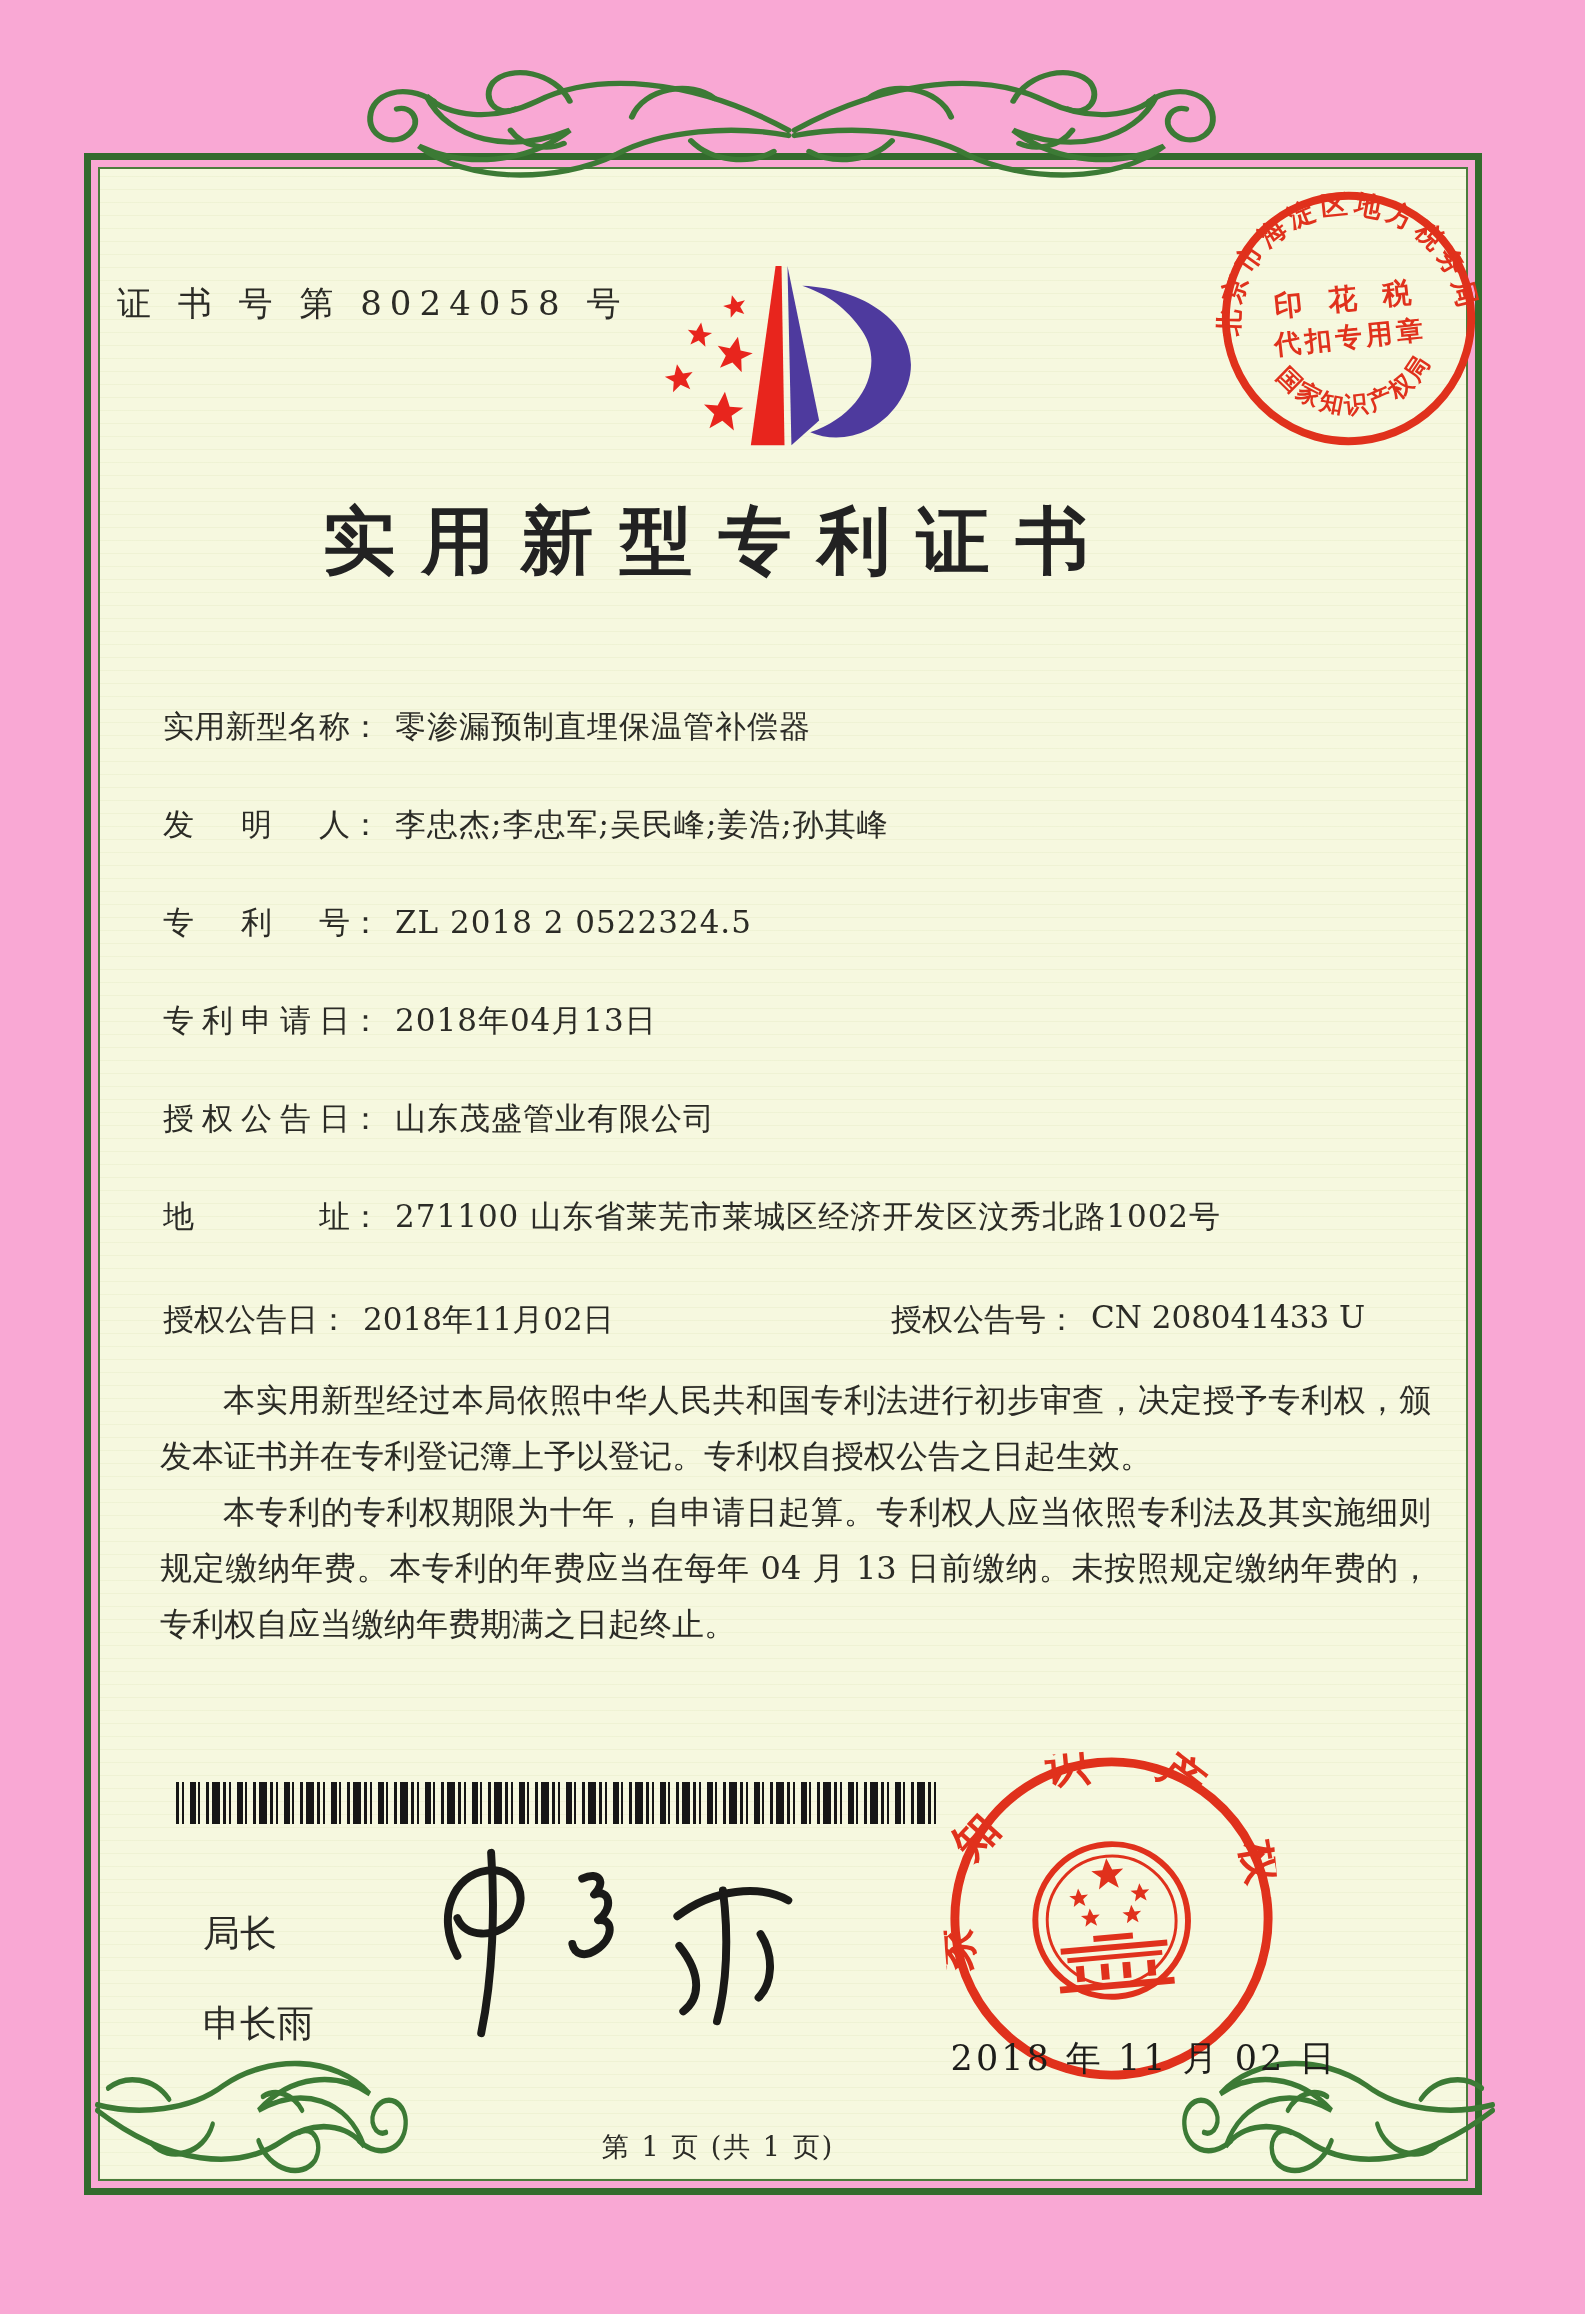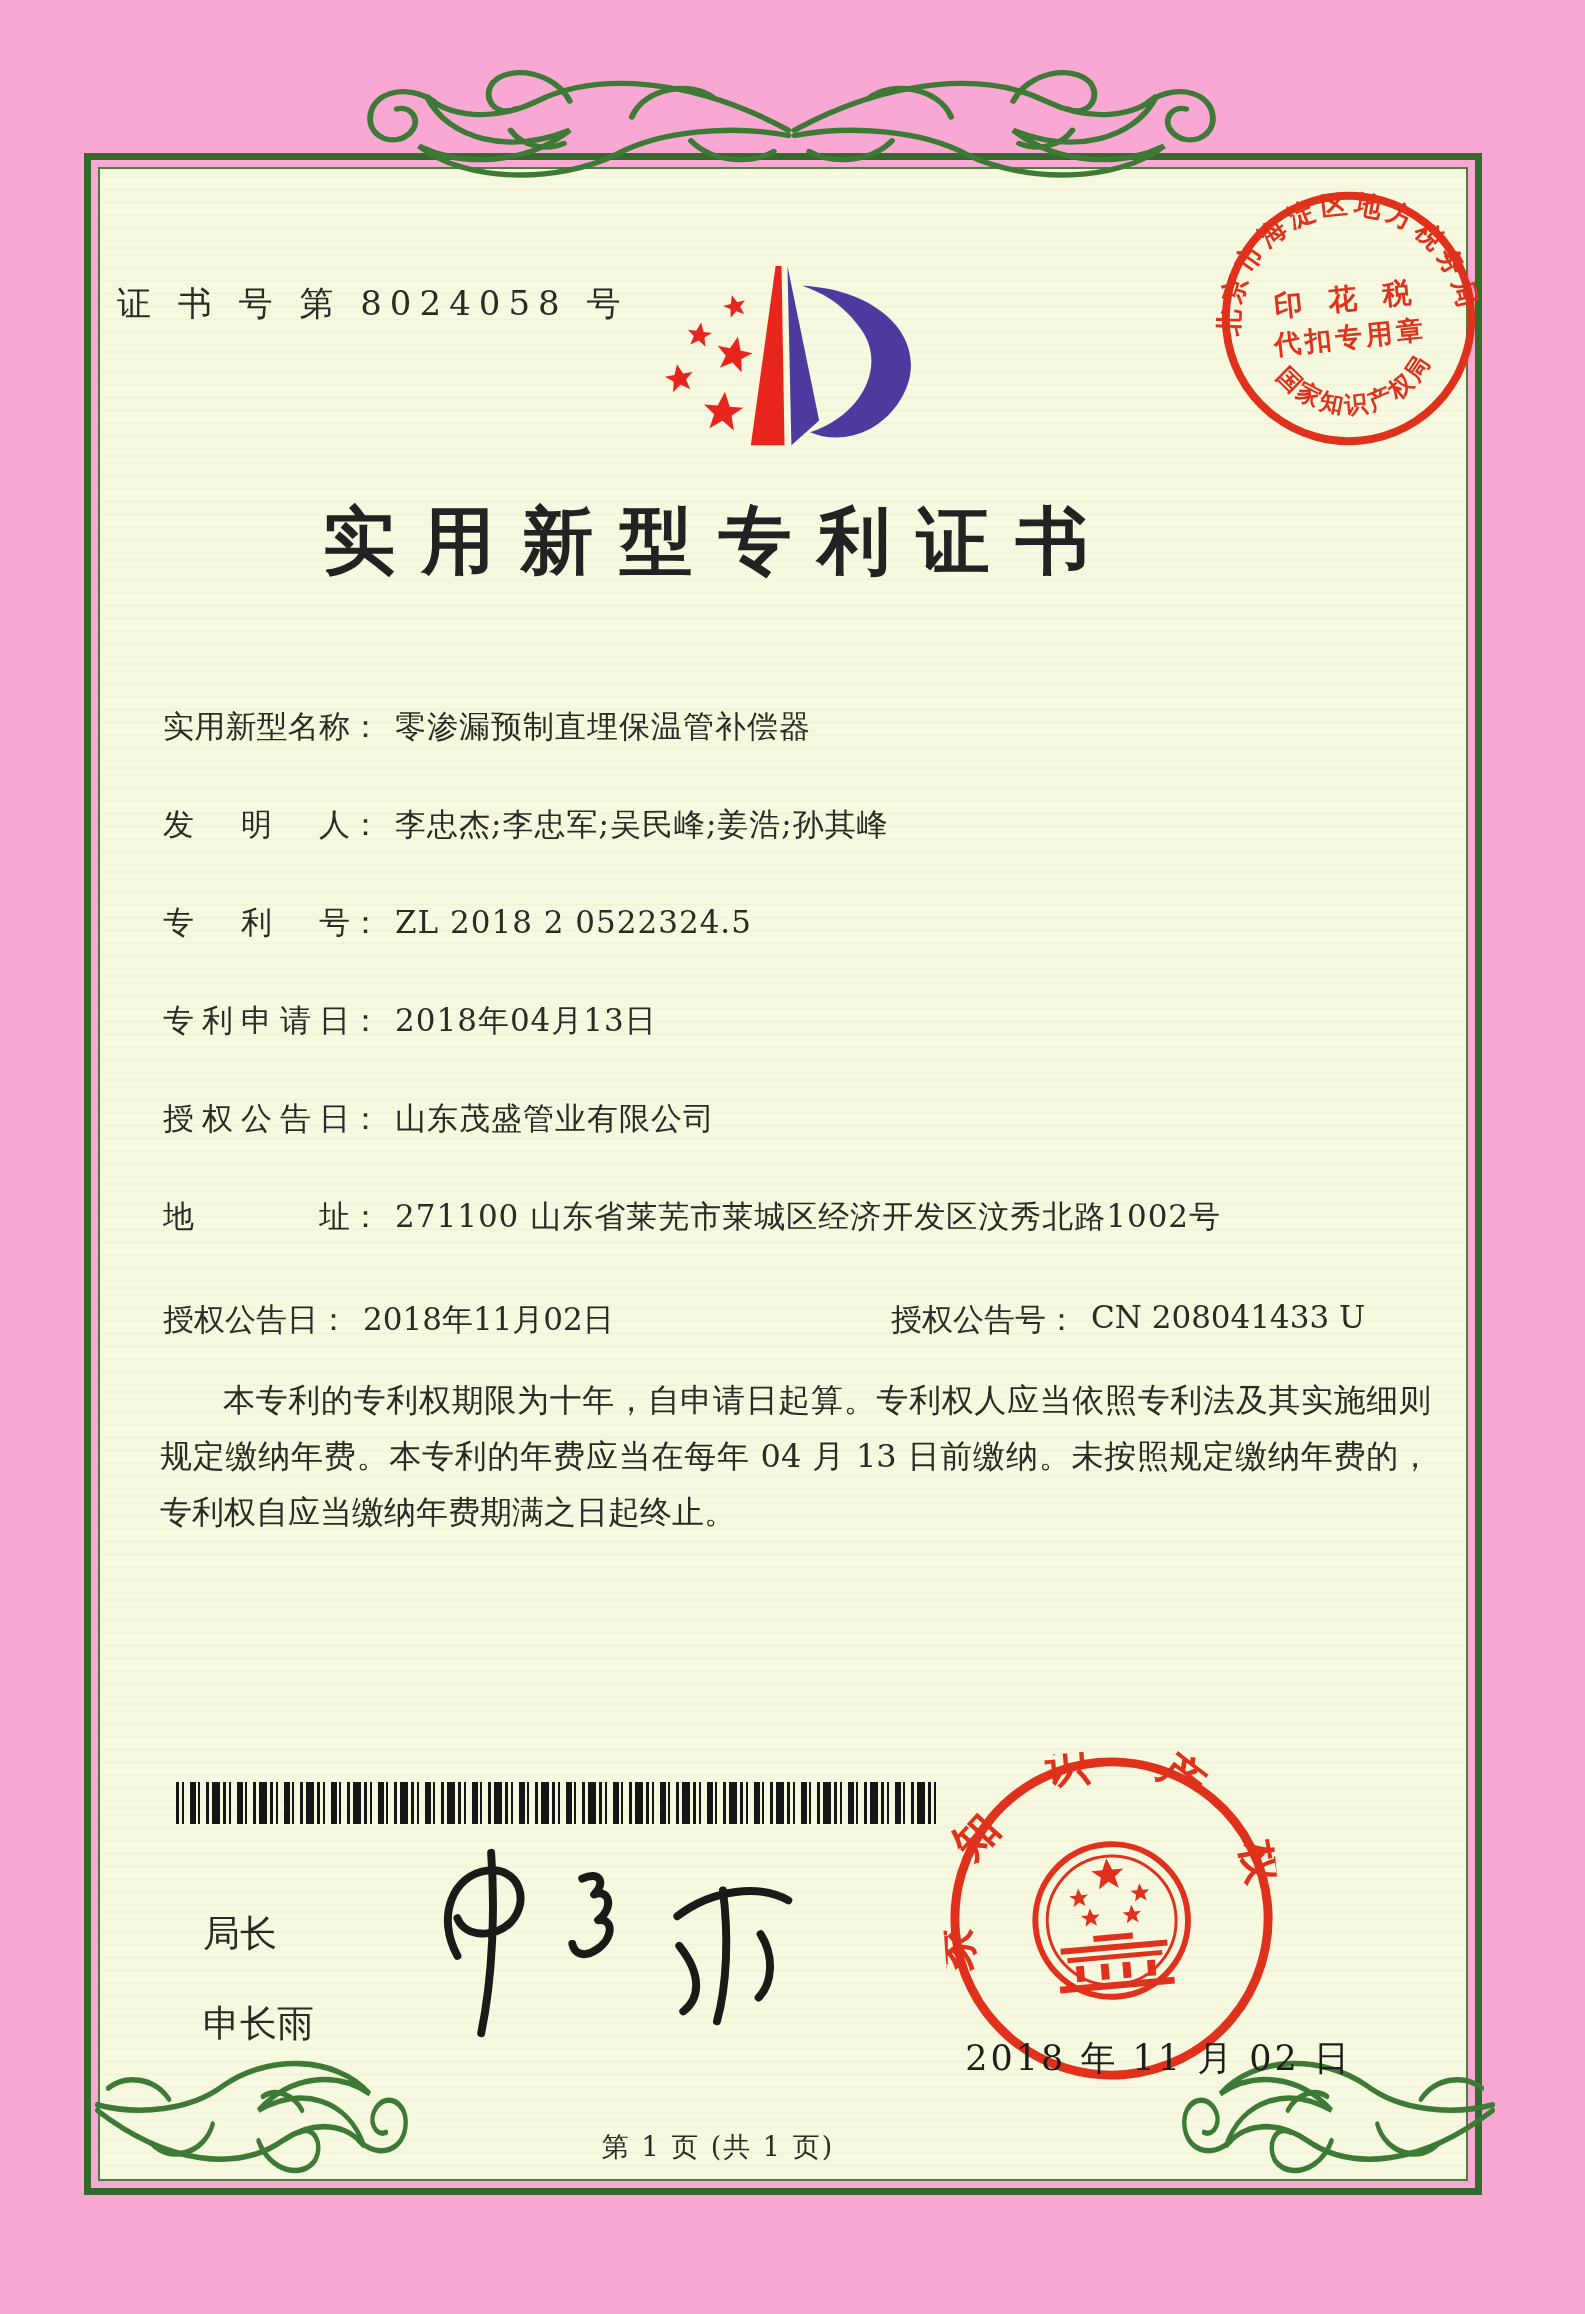--- a/index.html
+++ b/index.html
@@ -55,21 +55,21 @@
       #161616 0 3px,transparent 3px 6px,#161616 6px 8px,transparent 8px 14px,
       #161616 14px 20px,transparent 20px 22px,#161616 22px 24px,transparent 24px 30px,
       #161616 30px 33px,transparent 33px 36px,#161616 36px 44px,transparent 44px 47px);
   }
   .signer{position:absolute;left:203px;top:1909px;z-index:3;font-size:37px;
     font-family:"DejaVu Sans","Liberation Sans",sans-serif;}
   .signer .line1{margin-bottom:40px;}
   .signature{position:absolute;left:396px;top:1827px;width:426px;height:228px;z-index:4;}
   .office-stamp{position:absolute;left:943px;top:1750px;width:337px;height:337px;z-index:3;transform:rotate(-5deg);}
   .stamp-date{position:absolute;left:936px;top:2035px;width:416px;z-index:5;
-    font-size:35px;letter-spacing:3px;text-align:right;color:#1d1d1a;}
+    font-size:35px;letter-spacing:3px;text-align:center;color:#1d1d1a;}
   .footer{position:absolute;left:0;top:2129px;width:1436px;text-align:center;
     font-size:27px;letter-spacing:2px;z-index:3;}
   
   .seal-text{fill:#e0311c;font-family:"DejaVu Serif","Liberation Serif",serif;font-weight:bold;}
 </style>
 </head>
 <body>
 
 <svg width="0" height="0" style="position:absolute" aria-hidden="true">
   <defs>
@@ -158,20 +158,21 @@
   </div>
 
   <div class="grant-row">
     <span class="glabel">授权公告日</span><span class="fcolon">：</span><span>2018年11月02日</span>
     <span class="grant-right">
       <span class="glabel">授权公告号</span><span class="fcolon">：</span><span>CN 208041433 U</span>
     </span>
   </div>
 
   <div class="body-text">
+    <p>本实用新型经过本局依照中华人民共和国专利法进行初步审查，决定授予专利权，颁发本证书并在专利登记簿上予以登记。专利权自授权公告之日起生效。</p>
     <p>本专利的专利权期限为十年，自申请日起算。专利权人应当依照专利法及其实施细则规定缴纳年费。本专利的年费应当在每年 04 月 13 日前缴纳。未按照规定缴纳年费的，专利权自应当缴纳年费期满之日起终止。</p>
   </div>
 
   <div class="barcode"></div>
 
   <div class="signer">
     <div class="line1">局长</div>
     <div>申长雨</div>
   </div>
 

